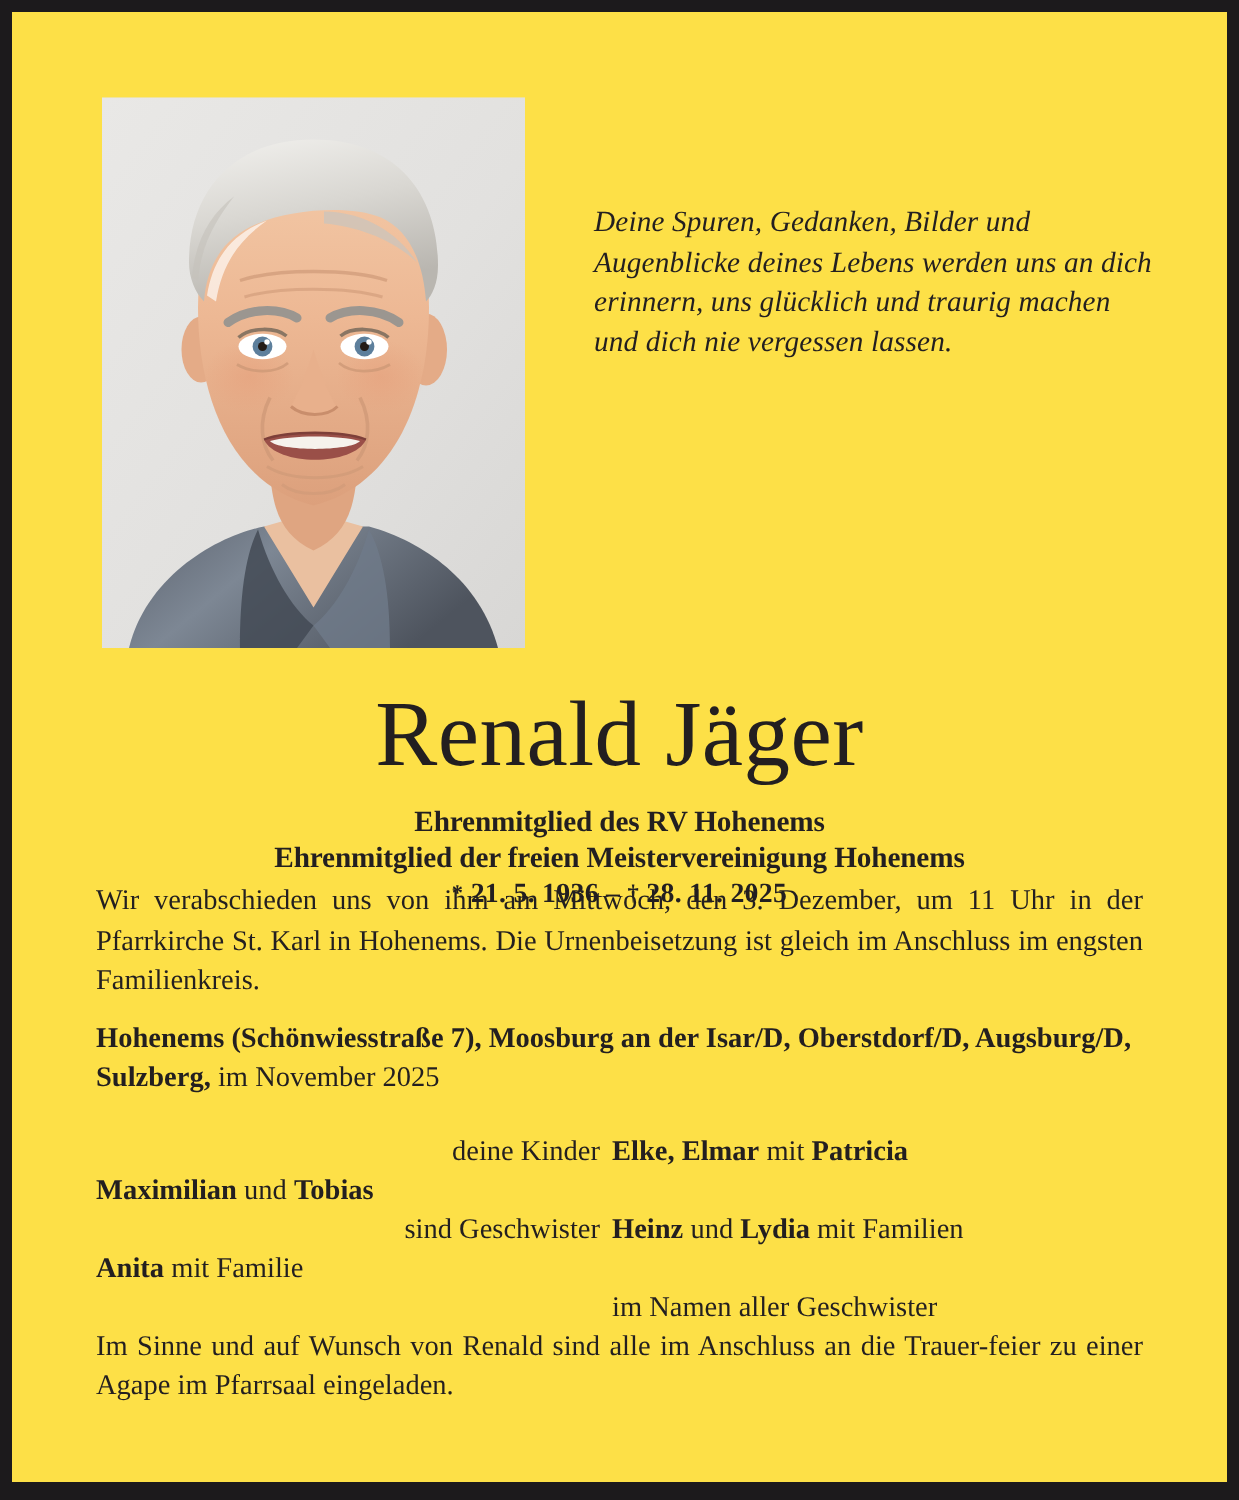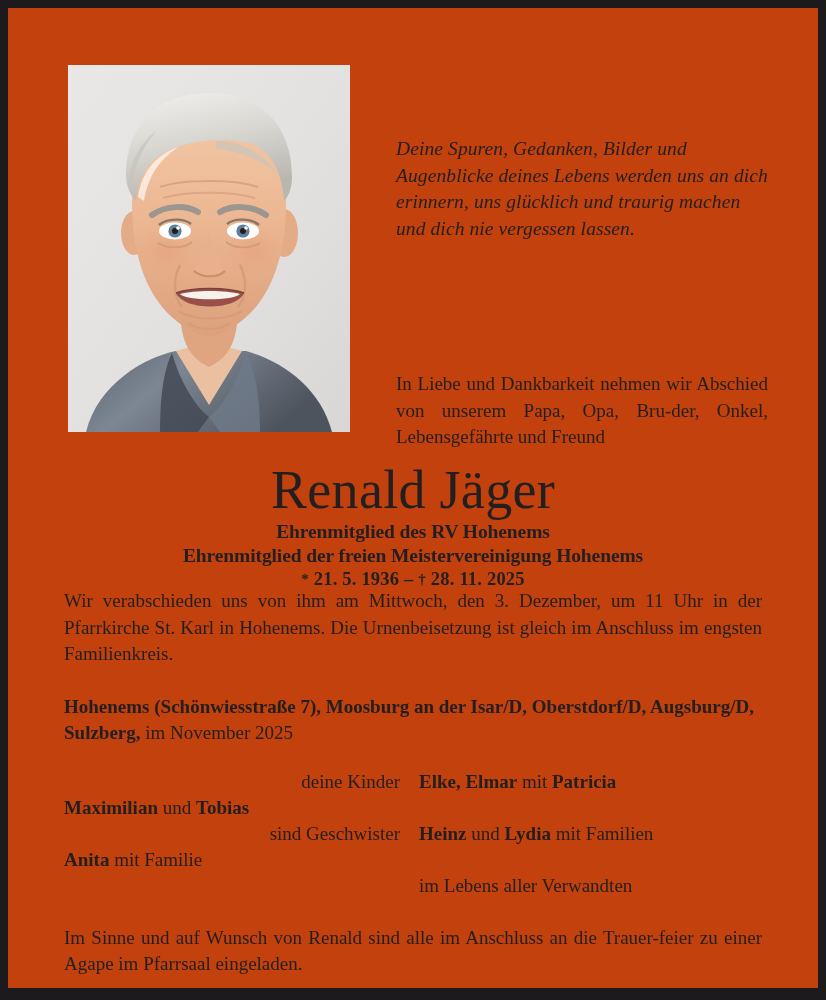--- a/index.html
+++ b/index.html
@@ -23,21 +23,21 @@
     width: 826px;
     height: 1000px;
     box-sizing: border-box;
     background: #1c1a1c;
     padding: 8px 8px 12px 8px;
   }
   .sheet {
     position: relative;
     width: 100%;
     height: 100%;
-    background: #c2410c;
+    background: #fde047;
     box-sizing: border-box;
   }
 
   
   .top-zone {
     position: absolute;
     left: 0;
     top: 0;
     width: 810px;
     height: 440px;
@@ -84,33 +84,33 @@
 
   
   .name-block {
     position: absolute;
     left: 0;
     top: 452px;
     width: 810px;
     text-align: center;
   }
   .deceased-name {
-    font-size: 54px;
+    font-size: 62px;
     line-height: 60px;
     font-weight: 400;
     letter-spacing: 0.3px;
   }
   .honor-line {
     font-size: 19.5px;
     line-height: 23.5px;
     font-weight: bold;
     letter-spacing: -0.1px;
   }
   .honor-line.first {
-    margin-top: 0;
+    margin-top: 17px;
   }
   .dates {
     font-size: 18.5px;
     line-height: 23px;
     font-weight: bold;
     margin-top: 1px;
     letter-spacing: 0.2px;
   }
   .dates .sym {
     font-size: 15px;
@@ -124,21 +124,21 @@
     top: 580px;
     width: 698px;
   }
   .para {
     font-size: 19px;
     line-height: 26.5px;
     text-align: justify;
     text-align-last: left;
   }
   .address-block {
-    margin-top: 26px;
+    margin-top: 12px;
     font-size: 19px;
     line-height: 26.5px;
   }
   .address-block b {
     font-weight: bold;
   }
 
   
   .family {
     margin-top: 22px;
@@ -146,34 +146,33 @@
   }
   .family-row {
     display: flex;
     align-items: baseline;
     font-size: 19px;
     line-height: 26px;
   }
   .fam-rel {
     width: 336px;
     text-align: right;
-    padding-right: 19px;
+    padding-right: 8px;
     white-space: nowrap;
   }
   .fam-names {
     flex: 1 1 auto;
     text-align: left;
     white-space: nowrap;
   }
   .fam-names b {
     font-weight: bold;
   }
 
   .closing {
-    margin-top: 26px;
     font-size: 19px;
     line-height: 26.5px;
     text-align: justify;
     text-align-last: left;
   }
 </style>
 </head>
 <body>
 
 <div class="notice">
@@ -261,21 +260,20 @@
           <path d="M112 229 C126 225 158 225 172 229 C166 236 118 236 112 229 Z" fill="#f6f2ec"></path>
           <path d="M108 228 C124 222 160 222 176 228" stroke="#7d3f39" stroke-width="1.6" fill="none"></path>
           <path d="M110 246 C126 256 158 256 174 246" stroke="#cf9a78" stroke-width="2" fill="none" opacity="0.7"></path>
 
           <path d="M120 258 C130 266 152 266 162 258" stroke="#cf9a78" stroke-width="2" fill="none" opacity="0.6"></path>
         </svg>
       </div>
 
       <div class="quote">Deine Spuren, Gedanken, Bilder und Augenblicke deines Lebens werden uns an dich erinnern, uns glücklich und traurig machen und dich nie vergessen lassen.</div>
 
-      <div class="intro">In Liebe und Dankbarkeit nehmen wir Abschied von unserem Papa, Opa, Bru-der, Onkel, Lebensgefährte und Freund</div>
     </div>
 
     <div class="name-block">
       <div class="deceased-name">Renald Jäger</div>
       <div class="honor-line first">Ehrenmitglied des RV Hohenems</div>
       <div class="honor-line">Ehrenmitglied der freien Meistervereinigung Hohenems</div>
       <div class="dates">
         <span class="sym">*</span>
         <span>21. 5. 1936</span>
         <span>–</span>
@@ -302,21 +300,21 @@
         </div>
         <div class="family-row">
           <div class="fam-rel">sind Geschwister</div>
           <div class="fam-names"><b>Heinz</b> und <b>Lydia</b> mit Familien</div>
         </div>
         <div class="family-row">
           <div class="fam-names"><b>Anita</b> mit Familie</div>
         </div>
         <div class="family-row">
           <div class="fam-rel"></div>
-          <div class="fam-names">im Lebens aller Verwandten</div>
+          <div class="fam-names">im Namen aller Geschwister</div>
         </div>
       </div>
 
       <div class="closing">Im Sinne und auf Wunsch von Renald sind alle im Anschluss an die Trauer-feier zu einer Agape im Pfarrsaal eingeladen.</div>
     </div>
 
   </div>
 </div>
 
 </body></html>

